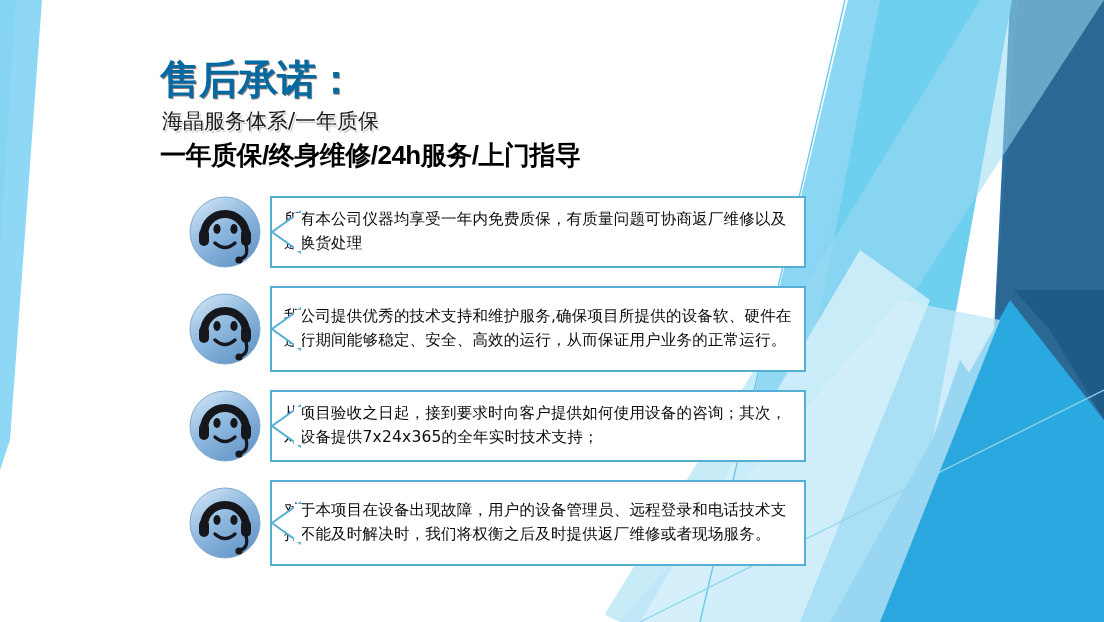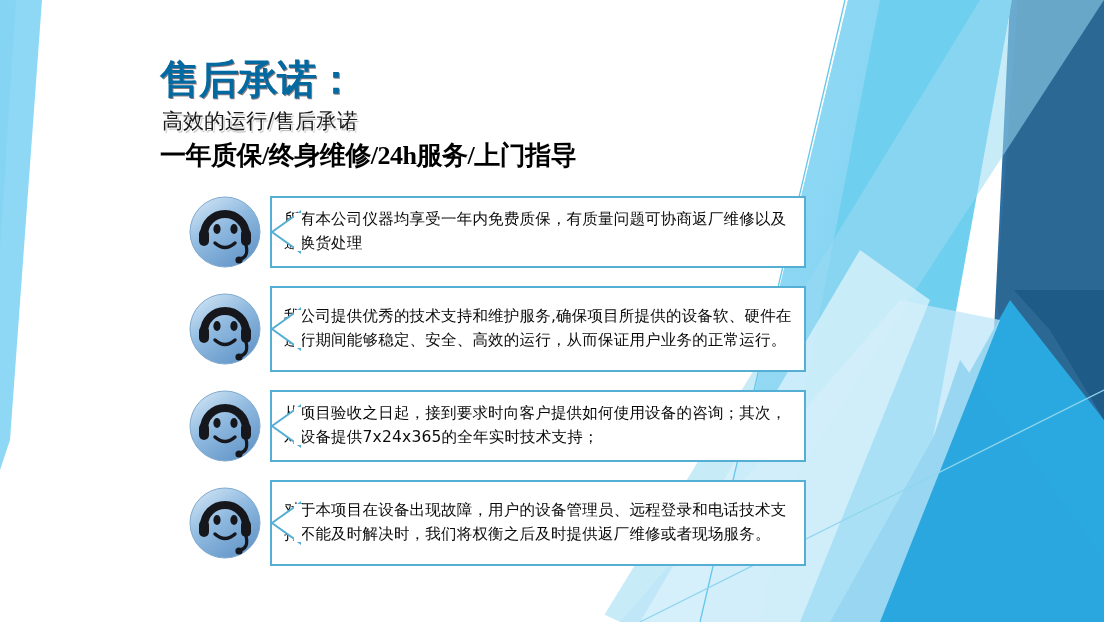--- a/index.html
+++ b/index.html
@@ -51,21 +51,21 @@
     font-family: "DejaVu Sans", "Liberation Sans", sans-serif;
     font-size: 21px;
     font-weight: normal;
     color: #1b1b1b;
     line-height: 1.2;
     margin: 9px 0 0 2px;
     text-shadow: 1px 1px 0 rgba(255,255,255,0.9), 1.5px 1.5px 1px rgba(120,120,120,0.55);
     white-space: nowrap;
   }
   .title-tagline {
-    font-family: Liberation Serif, serif;
+    font-family: Liberation Sans, sans-serif;
     font-size: 26px;
     font-weight: bold;
     color: #000000;
     line-height: 1.2;
     margin: 6px 0 0 0;
     letter-spacing: -0.5px;
     white-space: nowrap;
   }
 
   
@@ -172,21 +172,21 @@
     <polygon points="860,250 930,300 800,622 640,622" fill="#D9F1FB" opacity="0.8"></polygon>
 
     <line x1="845" y1="0" x2="700" y2="622" stroke="#63C6EA" stroke-width="1.3"></line>
     <line x1="1104" y1="390" x2="640" y2="622" stroke="#8FD5EF" stroke-width="1.2"></line>
 
     <polygon points="0,470 0,622 620,622 300,470" fill="#ffffff"></polygon>
   </svg>
 
   <div class="header">
     <h1 class="title-main">售后承诺：</h1>
-    <div class="title-sub">高效的运行/售后承诺</div>
+    <div class="title-sub">海晶服务体系/一年质保</div>
     <div class="title-tagline">一年质保/终身维修/24h服务/上门指导</div>
   </div>
 
   <div class="promise-list">
 
     <div class="promise-row row-1">
       <svg class="avatar" viewBox="0 0 78 78">
         <circle cx="39" cy="39" r="35" fill="url(#gAv)" stroke="#7FA9CE" stroke-width="1"></circle>
         <path d="M18 42 a21 21 0 0 1 42 0" fill="none" stroke="#16171c" stroke-width="8" stroke-linecap="round"></path>
         <rect x="13" y="36" width="10" height="17" rx="5" fill="#16171c"></rect>

